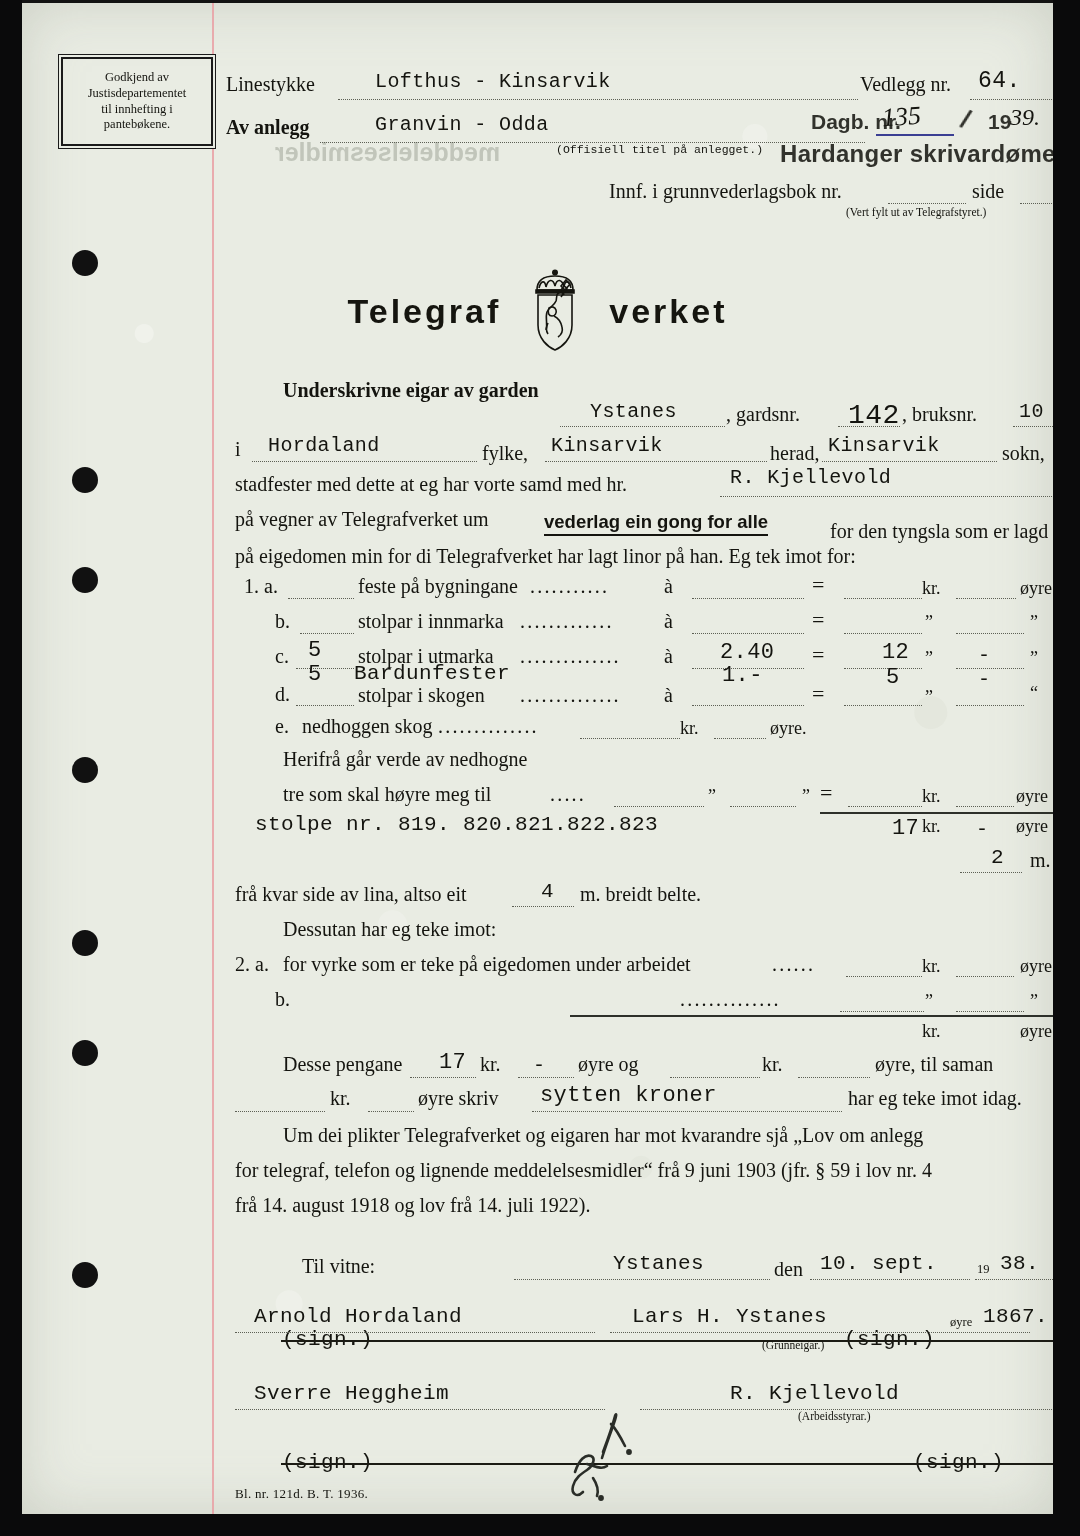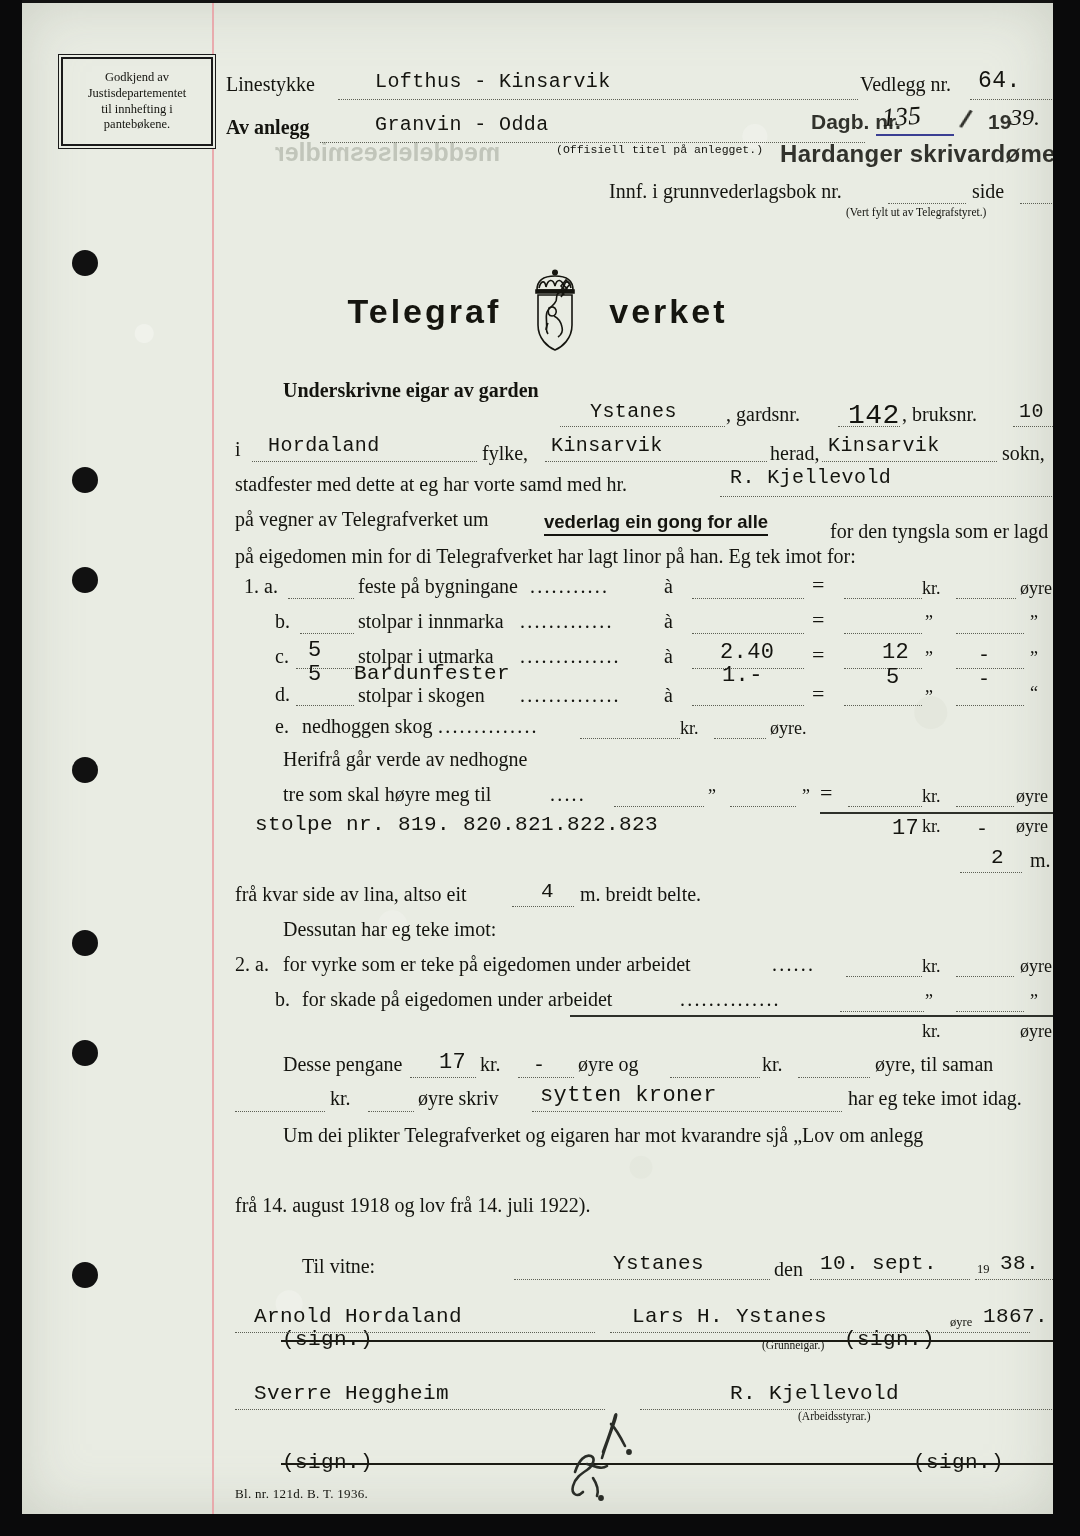--- a/index.html
+++ b/index.html
@@ -260,21 +260,20 @@
     <div class="ln pr" style="left:263px;top:918px;">Dessutan har eg teke imot:</div>
     <div class="ln pr" style="left:215px;top:953px;">2. a.</div>
     <div class="ln pr" style="left:263px;top:953px;">for vyrke som er teke på eigedomen under arbeidet</div>
     <div class="ln pr leaders" style="left:752px;top:953px;">......</div>
     <div class="ln dots" style="left:826px;top:975px;width:76px;height:1px;"></div>
     <div class="ln pr" style="left:902px;top:956px;font-size:18px;">kr.</div>
     <div class="ln dots" style="left:936px;top:975px;width:58px;height:1px;"></div>
     <div class="ln pr" style="left:1000px;top:956px;font-size:18px;">øyre</div>
 
     <div class="ln pr" style="left:255px;top:988px;">b.</div>
-    <div class="ln pr" style="left:282px;top:988px;">for skade på eigedomen under arbeidet</div>
     <div class="ln pr leaders" style="left:660px;top:988px;">..............</div>
     <div class="ln dots" style="left:820px;top:1010px;width:84px;height:1px;"></div>
     <div class="ln pr" style="left:905px;top:991px;font-size:18px;">”</div>
     <div class="ln dots" style="left:936px;top:1010px;width:68px;height:1px;"></div>
     <div class="ln pr" style="left:1010px;top:991px;font-size:18px;">”</div>
     <div class="ln" style="left:550px;top:1015px;width:493px;height:2px;background:#2d302a;"></div>
 
     <div class="ln pr" style="left:902px;top:1021px;font-size:18px;">kr.</div>
     <div class="ln pr" style="left:1000px;top:1021px;font-size:18px;">øyre</div>
 
@@ -292,20 +291,21 @@
 
     <div class="ln dots" style="left:215px;top:1110px;width:90px;height:1px;"></div>
     <div class="ln pr" style="left:310px;top:1087px;">kr.</div>
     <div class="ln dots" style="left:348px;top:1110px;width:46px;height:1px;"></div>
     <div class="ln pr" style="left:398px;top:1087px;">øyre skriv</div>
     <div class="ln tw" style="left:520px;top:1083px;font-size:22px;">sytten kroner</div>
     <div class="ln dots" style="left:512px;top:1110px;width:310px;height:1px;"></div>
     <div class="ln pr" style="left:828px;top:1087px;">har eg teke imot idag.</div>
 
     <div class="ln pr" style="left:263px;top:1124px;">Um dei plikter Telegrafverket og eigaren har mot kvarandre sjå „Lov om anlegg</div>
+    <div class="ln pr" style="left:215px;top:1159px;">for telegraf, telefon og lignende meddelelsesmidler“ frå 9  juni 1903 (jfr. § 59 i lov nr. 4</div>
     <div class="ln pr" style="left:215px;top:1194px;">frå 14. august 1918 og lov frå 14. juli 1922).</div>
 
     <div class="ln pr" style="left:282px;top:1255px;">Til vitne:</div>
     <div class="ln tw" style="left:593px;top:1252px;font-size:21px;">Ystanes</div>
     <div class="ln dots" style="left:494px;top:1278px;width:256px;height:1px;"></div>
     <div class="ln pr" style="left:754px;top:1258px;">den</div>
     <div class="ln tw" style="left:800px;top:1252px;font-size:21px;">10. sept.</div>
     <div class="ln dots" style="left:790px;top:1278px;width:160px;height:1px;"></div>
     <div class="ln pr small" style="left:957px;top:1262px;">19</div>
     <div class="ln tw" style="left:980px;top:1252px;font-size:21px;">38.</div>

